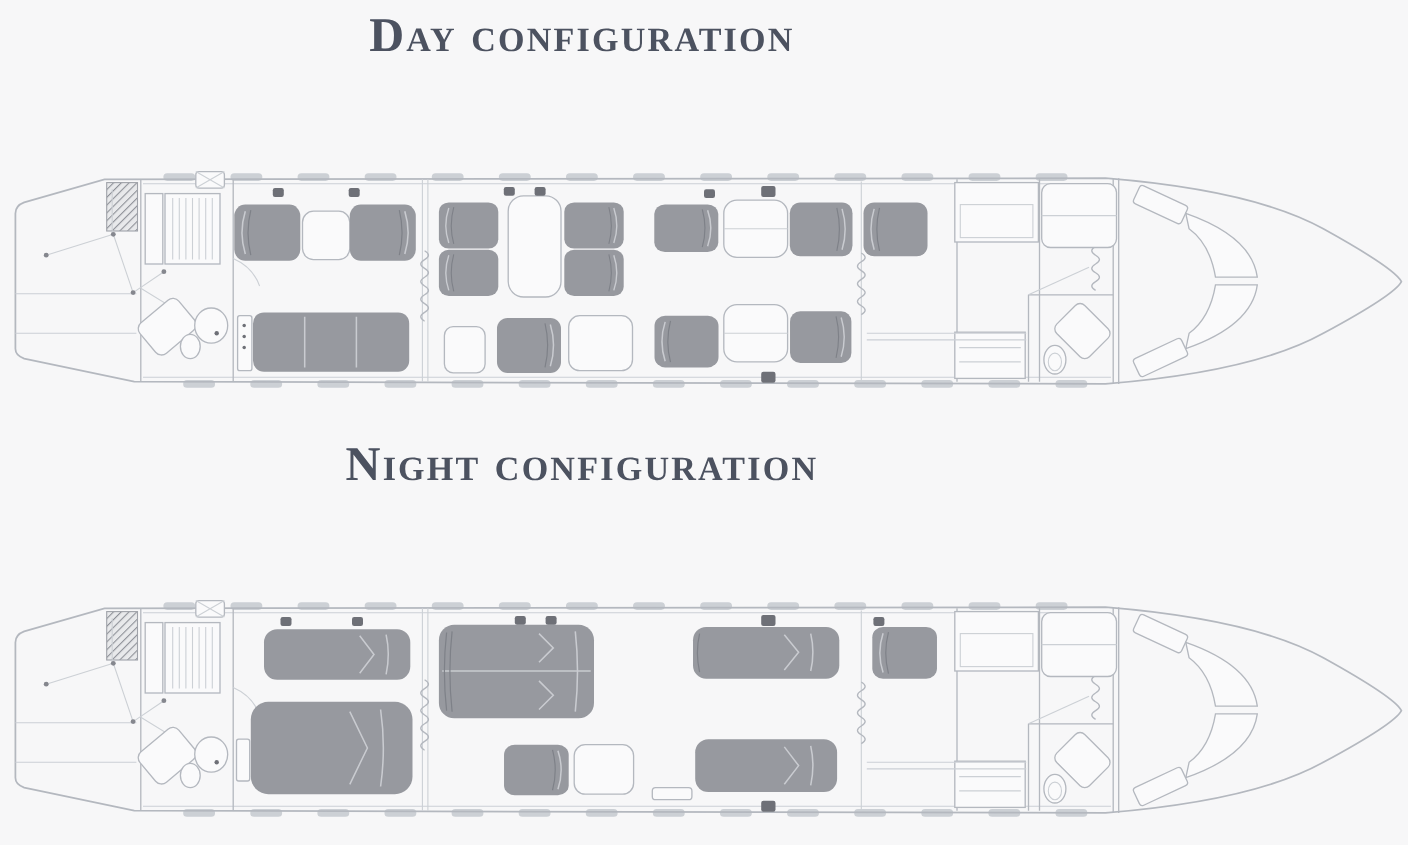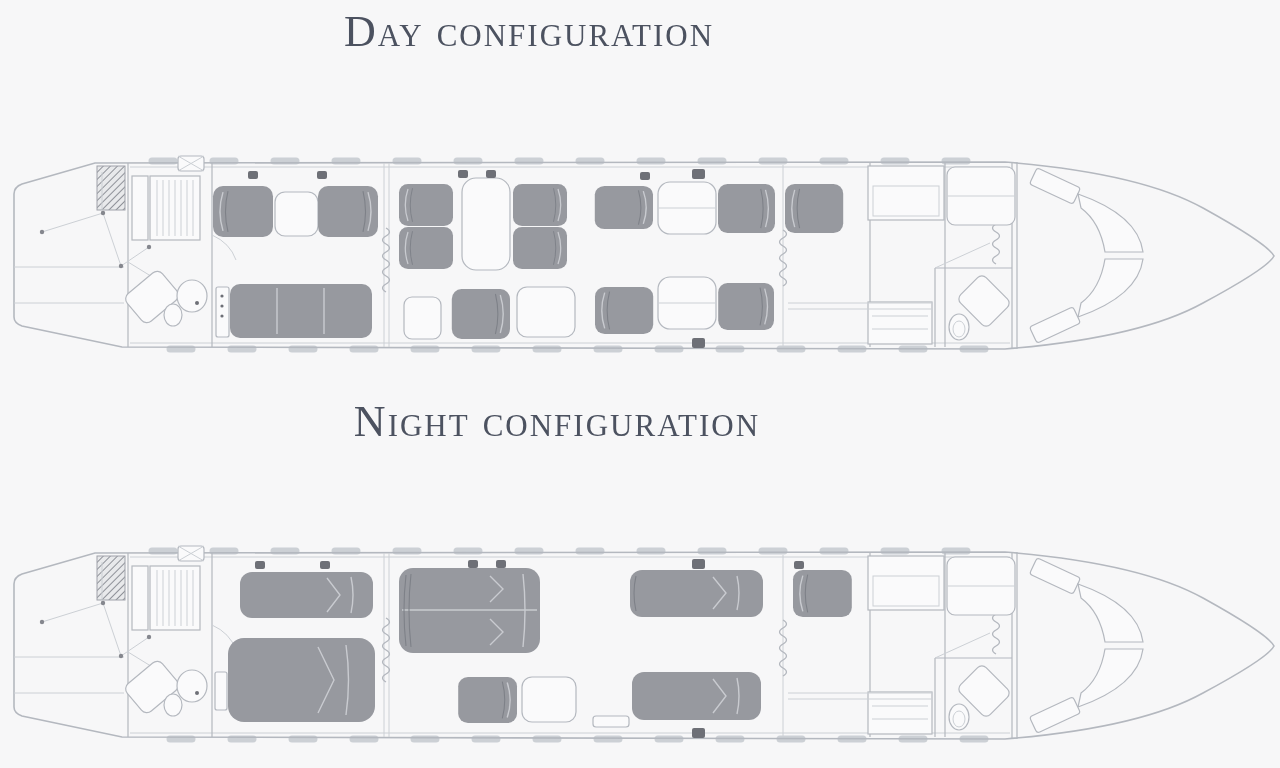--- a/index.html
+++ b/index.html
@@ -9,24 +9,24 @@
   }
   html,body{margin:0;padding:0;}
   body{
     width:1280px;height:768px;position:relative;overflow:hidden;
     background:var(--bg);
     font-family:"Liberation Serif","DejaVu Serif",serif;
   }
   .title{
     position:absolute;left:0;width:1058px;text-align:center;
     font-variant:small-caps;font-size:44px;letter-spacing:2px;
-    color:var(--title);font-weight:400;
+    color:var(--title);font-weight:700;
   }
   #day-title{top:6px;}
-  #night-title{top:396px;padding-left:28px;}
+  #night-title{top:396px;}
   svg{position:absolute;left:0;top:0;}
   .hull{stroke:var(--line1);stroke-width:1.6;fill:none;}
   .wall{stroke:var(--line1);stroke-width:1.2;fill:none;}
   .thin{stroke:var(--line2);stroke-width:1;fill:none;}
   .whiteS{fill:var(--white);stroke:var(--line1);stroke-width:1.2;}
   .seat{fill:var(--seat);stroke:none;}
   .seamL{stroke:var(--seamlight);stroke-width:1.4;fill:none;}
   .seamD{stroke:var(--seamdark);stroke-width:1.1;fill:none;}
   .win{stroke:var(--line2);stroke-width:7;stroke-dasharray:22 39;stroke-linecap:round;fill:none;}
   .curt{stroke:var(--line1);stroke-width:1.2;fill:none;}

